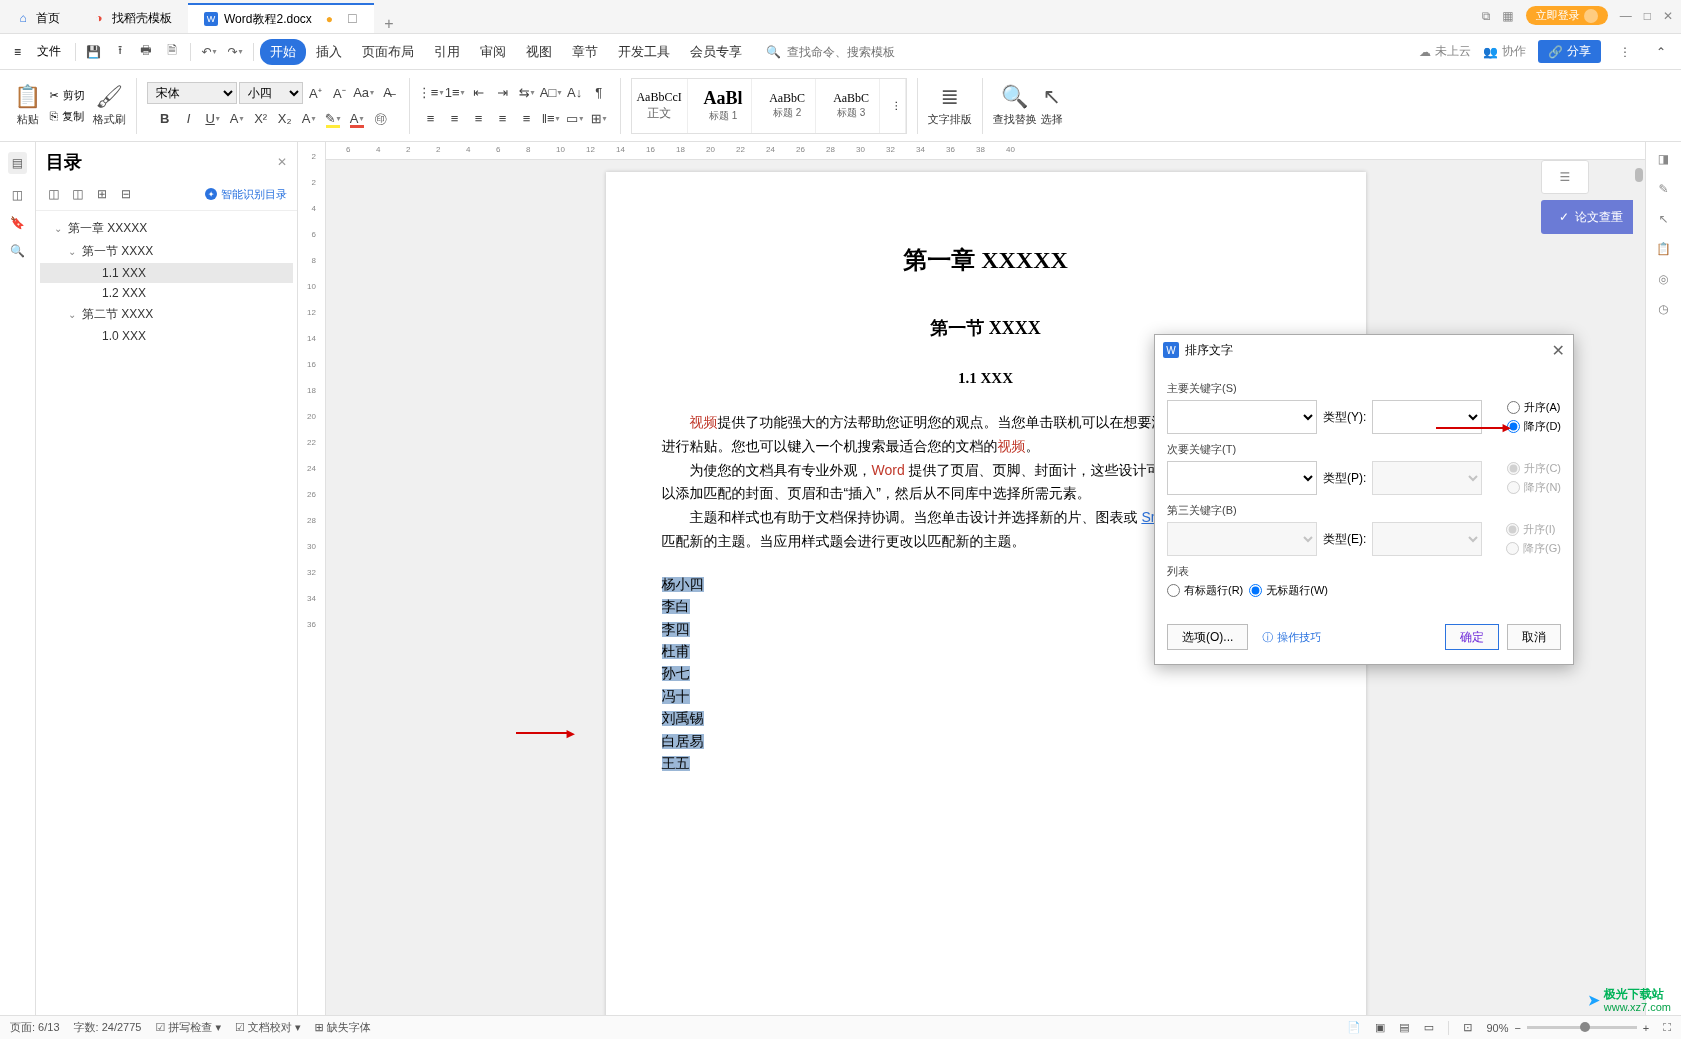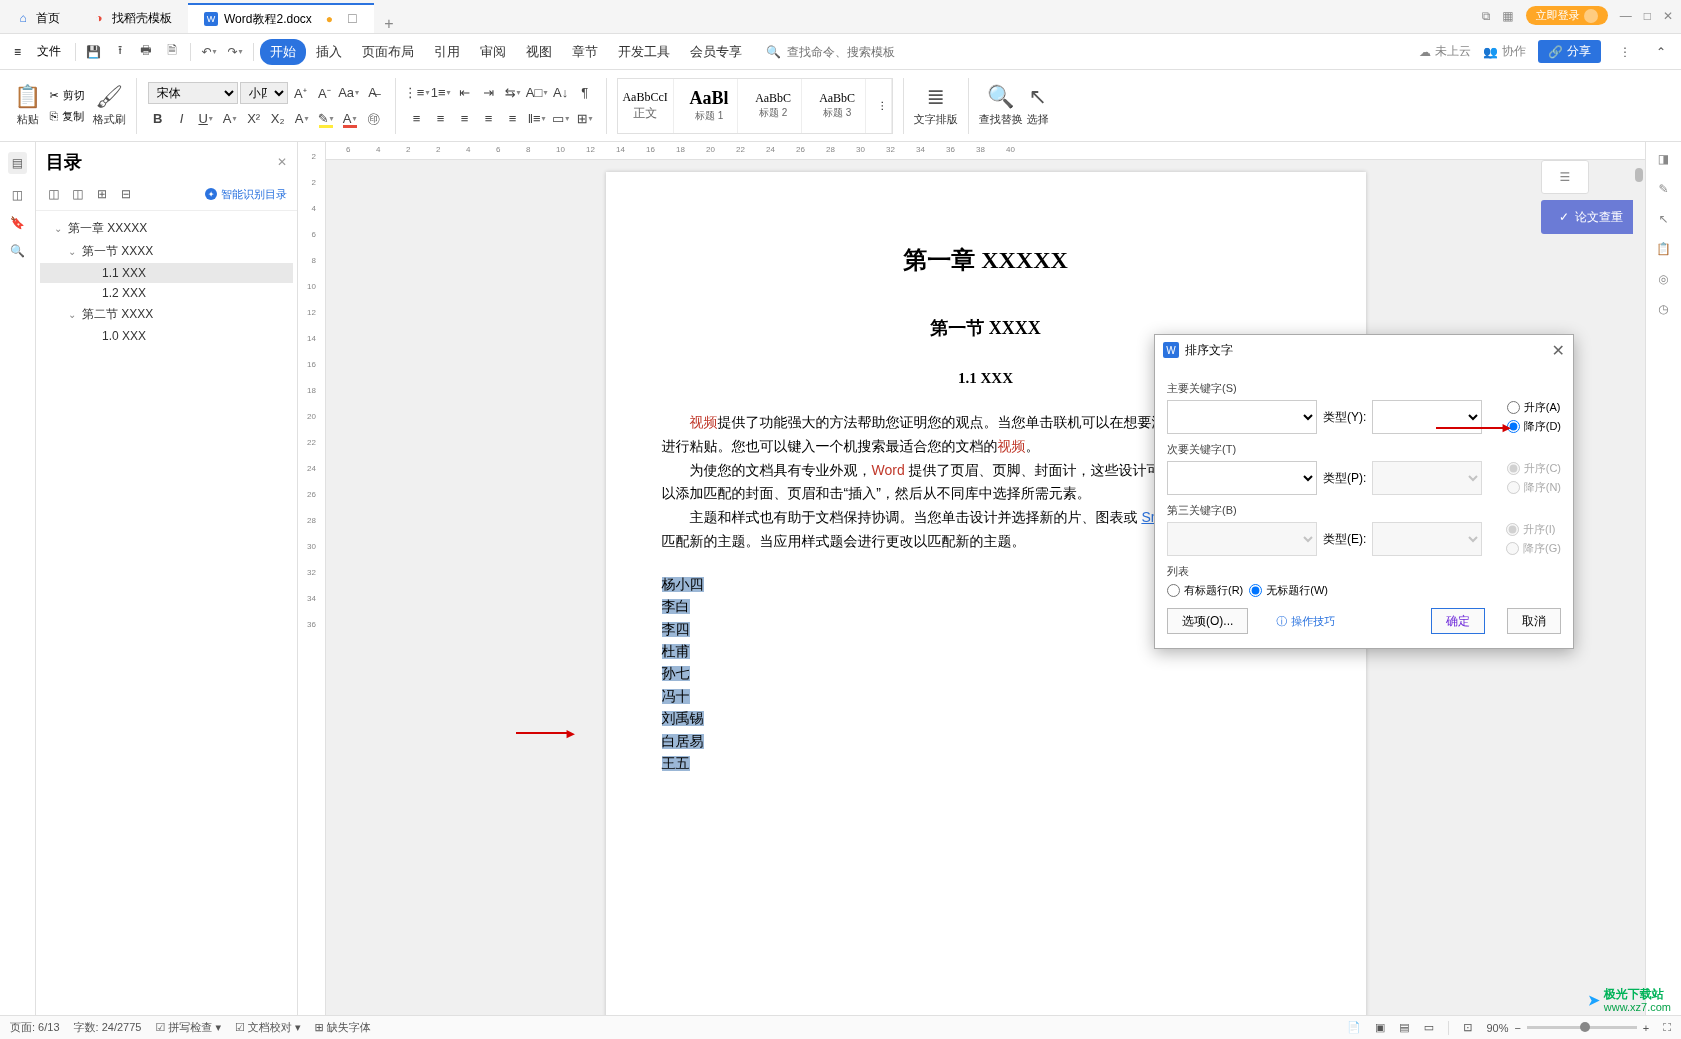--- a/index.html
+++ b/index.html
@@ -33,21 +33,21 @@
 
 
 .ribbon { height: 72px; display: flex; align-items: center; padding: 0 8px; border-bottom: 1px solid #e0e0e0; gap: 2px; }
 .ribbon-group { display: flex; flex-direction: column; align-items: center; height: 100%; justify-content: center; padding: 0 6px; }
 .ribbon-sep { width: 1px; height: 56px; background: #e0e0e0; margin: 0 2px; }
 .big-btn { display: flex; flex-direction: column; align-items: center; gap: 2px; font-size: 11px; color: #333; cursor: pointer; }
 .big-icon { font-size: 22px; color: #555; }
 .small-btns { display: flex; flex-direction: column; gap: 2px; }
 .small-btn { font-size: 11px; display: flex; align-items: center; gap: 4px; cursor: pointer; padding: 2px 4px; }
 .font-select { height: 22px; border: 1px solid #ccc; padding: 0 4px; font-size: 12px; width: 90px; }
-.font-select.sz { width: 48px; }
+.font-select.sz { width: 64px; }
 .fmt-row { display: flex; gap: 2px; align-items: center; }
 .fmt-btn { width: 22px; height: 22px; display: flex; align-items: center; justify-content: center; cursor: pointer; color: #444; font-size: 13px; position: relative; }
 .drop-caret { font-size: 8px; color: #888; margin-left: 1px; }
 .color-bar { position: absolute; bottom: 2px; left: 4px; right: 4px; height: 3px; }
 .style-gallery { display: flex; gap: 8px; border: 1px solid #e0e0e0; height: 56px; align-items: stretch; }
 .style-item { width: 56px; display: flex; flex-direction: column; align-items: center; justify-content: center; font-size: 10px; border-right: 1px solid #eee; cursor: pointer; }
 .style-preview { font-family: "Times New Roman"; }
 
 
 .columns { display: flex; height: calc(100% - 34px - 36px - 72px - 24px); }
@@ -99,21 +99,21 @@
 .dialog-title-icon { width: 16px; height: 16px; background: #2b73df; color: #fff; display: flex; align-items: center; justify-content: center; border-radius: 2px; font-size: 10px; margin-right: 6px; }
 .dialog-close { margin-left: auto; cursor: pointer; font-size: 16px; color: #666; }
 .dialog-body { padding: 8px 12px 14px; font-size: 12px; }
 .dlg-section-label { font-size: 11px; color: #444; margin: 8px 0 4px; }
 .dlg-row { display: flex; align-items: center; gap: 6px; margin-bottom: 6px; }
 .dlg-select { height: 15px; border: 1px solid #ccc; font-size: 12px; padding: 16px 4px; background: #fff; }
 .dlg-select:disabled { background: #f4f4f4; color: #aaa; }
 .dlg-radios { display: flex; flex-direction: column; gap: 4px; margin-left: auto; }
 .dlg-radio { display: flex; align-items: center; gap: 4px; font-size: 11px; }
 .dlg-radio.disabled { color: #aaa; }
-.dlg-footer { display: flex; gap: 22px; align-items: center; margin-top: 10px; }
+.dlg-footer { display: flex; gap: 8px; align-items: center; margin-top: 26px; }
 .dlg-btn { height: 26px; padding: 0 14px; border: 1px solid #bbb; background: #fafafa; cursor: pointer; font-size: 12px; }
 .dlg-btn.primary { border-color: #2b73df; color: #6d28d9; }
 .dlg-tip { color: #2b73df; font-size: 11px; display: flex; align-items: center; gap: 4px; margin-left: 6px; }
 .dlg-arrow { position: absolute; right: 62px; top: 85px; color: #d40000; }
 .dlg-arrow::before { content: ""; display: inline-block; width: 70px; height: 2px; background: #d40000; vertical-align: middle; }
 .dlg-arrow::after { content: "▶"; font-size: 11px; vertical-align: middle; margin-left: -3px; }
 
 
 .statusbar { position: absolute; bottom: 0; left: 0; right: 0; height: 24px; background: #fafafa; border-top: 1px solid #e0e0e0; display: flex; align-items: center; padding: 0 10px; font-size: 11px; color: #555; gap: 14px; }
 .statusbar .sep { width: 1px; height: 14px; background: #ddd; }

